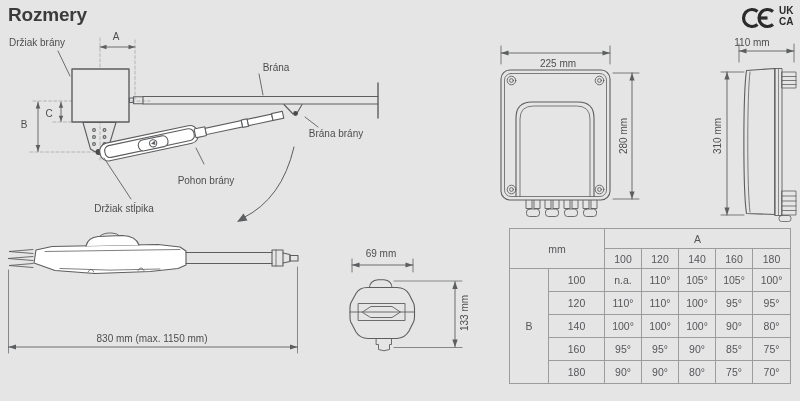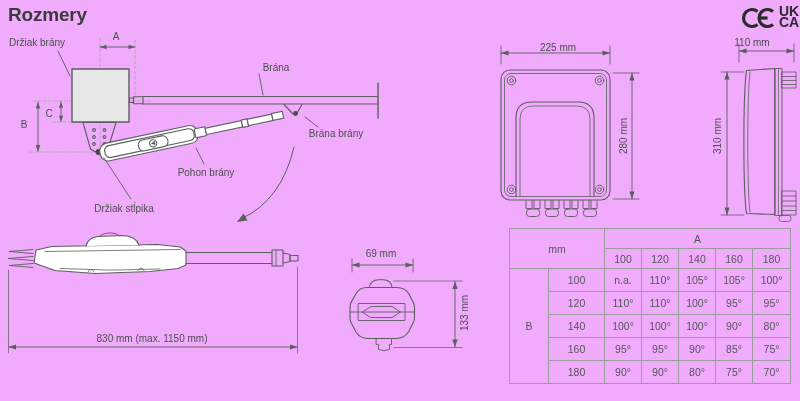--- a/index.html
+++ b/index.html
@@ -1,23 +1,23 @@
 <!DOCTYPE html>
 <html><head>
 <meta charset="utf-8">
 <style>
   html,body{margin:0;padding:0;background:#fff;}
-  .page{position:relative;width:800px;height:401px;background:#f0abfc;overflow:hidden;
+  .page{position:relative;width:800px;height:401px;background:#e5e5e5;overflow:hidden;
         font-family:"Liberation Sans",sans-serif;}
   .title{position:absolute;left:8px;top:4px;font-size:19px;font-weight:bold;color:#3b3b3b;letter-spacing:-0.2px;}
   .lbl{position:absolute;font-size:10px;color:#4e4e50;white-space:nowrap;transform:translate(-50%,-50%);}
   .lbl.rot{transform:translate(-50%,-50%) rotate(-90deg);}
   .dimletter{font-size:10px;}
   svg.art{position:absolute;left:0;top:0;}
-  .ukca{position:absolute;left:779px;top:6px;font-size:14px;font-weight:bold;color:#2b2b2b;line-height:10.5px;letter-spacing:0;}
+  .ukca{position:absolute;left:779px;top:6px;font-size:10px;font-weight:bold;color:#2b2b2b;line-height:10.5px;letter-spacing:0;}
   
   .dimtable{position:absolute;left:509px;top:228px;width:281px;border-collapse:collapse;
             font-size:10.5px;color:#56565a;table-layout:fixed;}
   .dimtable th,.dimtable td{border:1px solid #9c9c9c;font-weight:normal;text-align:center;padding:0;}
   .dimtable thead th{height:19px;}
   .dimtable tbody th,.dimtable tbody td{height:22px;}
 </style>
 </head>
 <body>
 
@@ -254,28 +254,28 @@
   </svg>
 
   <div class="ukca">
     <div>UK</div>
     <div>CA</div>
   </div>
 
   <div class="lbl" style="left:37px;top:42px">Držiak brány</div>
   <div class="lbl" style="left:276px;top:67px">Brána</div>
   <div class="lbl" style="left:336px;top:133px">Brána brány</div>
-  <div class="lbl" style="left:206px;top:172px">Pohon brány</div>
+  <div class="lbl" style="left:206px;top:180px">Pohon brány</div>
   <div class="lbl" style="left:124px;top:208px">Držiak stĺpika</div>
 
   <div class="lbl dimletter" style="left:116px;top:36px">A</div>
   <div class="lbl dimletter" style="left:24px;top:124px">B</div>
   <div class="lbl dimletter" style="left:49px;top:113px">C</div>
 
-  <div class="lbl" style="left:558px;top:47px">225 mm</div>
+  <div class="lbl" style="left:558px;top:63px">225 mm</div>
   <div class="lbl rot" style="left:623px;top:136px">280 mm</div>
   <div class="lbl" style="left:752px;top:42px">110 mm</div>
   <div class="lbl rot" style="left:717px;top:136px">310 mm</div>
 
   <div class="lbl" style="left:152px;top:338px">830 mm (max. 1150 mm)</div>
   <div class="lbl" style="left:381px;top:253px">69 mm</div>
   <div class="lbl rot" style="left:464px;top:313px">133 mm</div>
 
   <table class="dimtable">
     <colgroup>

